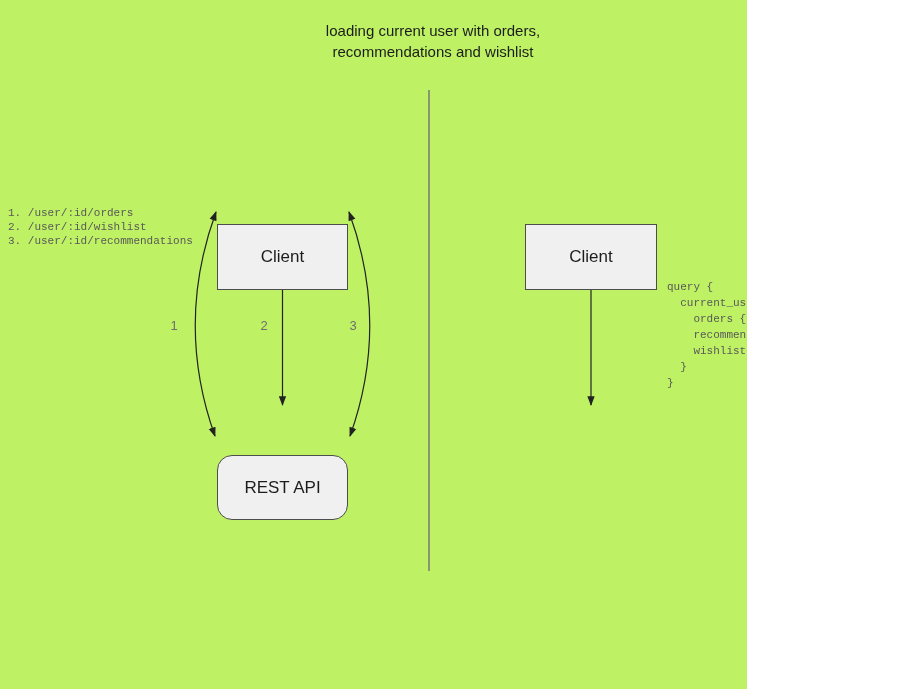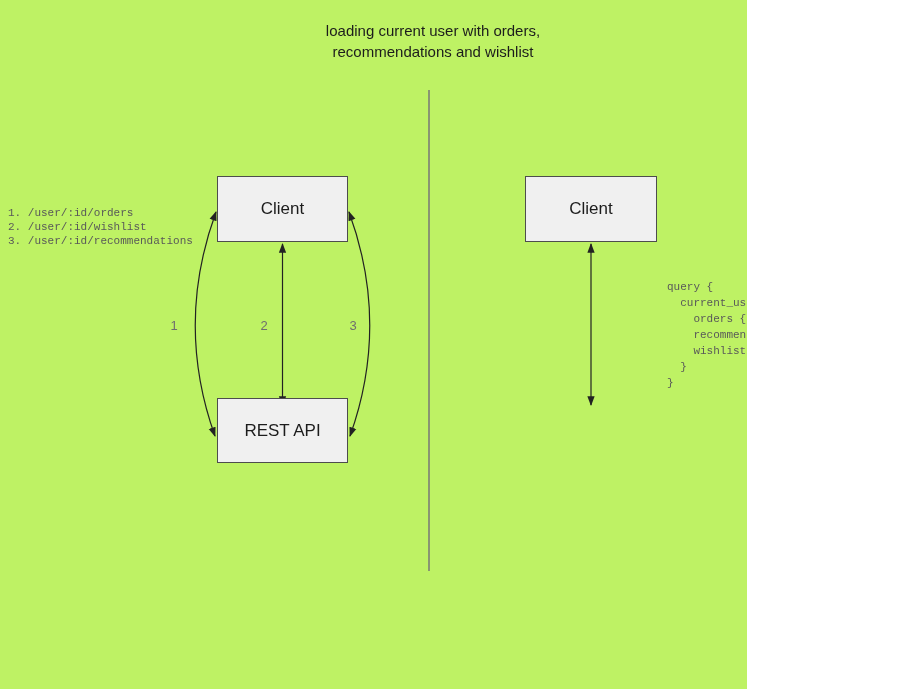--- a/index.html
+++ b/index.html
@@ -34,23 +34,24 @@
   .box {
     position: absolute;
     box-sizing: border-box;
     background: #f0f0f0;
     border: 1.5px solid #4d4d4d;
     display: flex;
     align-items: center;
     justify-content: center;
     font-size: 17px;
     color: #1c1c1c;
+    margin-top: 48px;
   }
   .box-client-left  { left: 217px; top: 176px; width: 131px; height: 66px; }
-  .box-api-left     { left: 217px; top: 398px; width: 131px; height: 65px; }
+  .box-api-left     { left: 217px; top: 407px; width: 131px; height: 65px; border-radius: 15px; }
   .box-client-right { left: 525px; top: 176px; width: 132px; height: 66px; }
   .box-api-right    { left: 525px; top: 407px; width: 132px; height: 65px; }
   .code {
     position: absolute;
     white-space: pre;
     font-family: "Liberation Mono", "DejaVu Sans Mono", monospace;
     color: #595959;
   }
   .endpoints {
     left: 8px;

